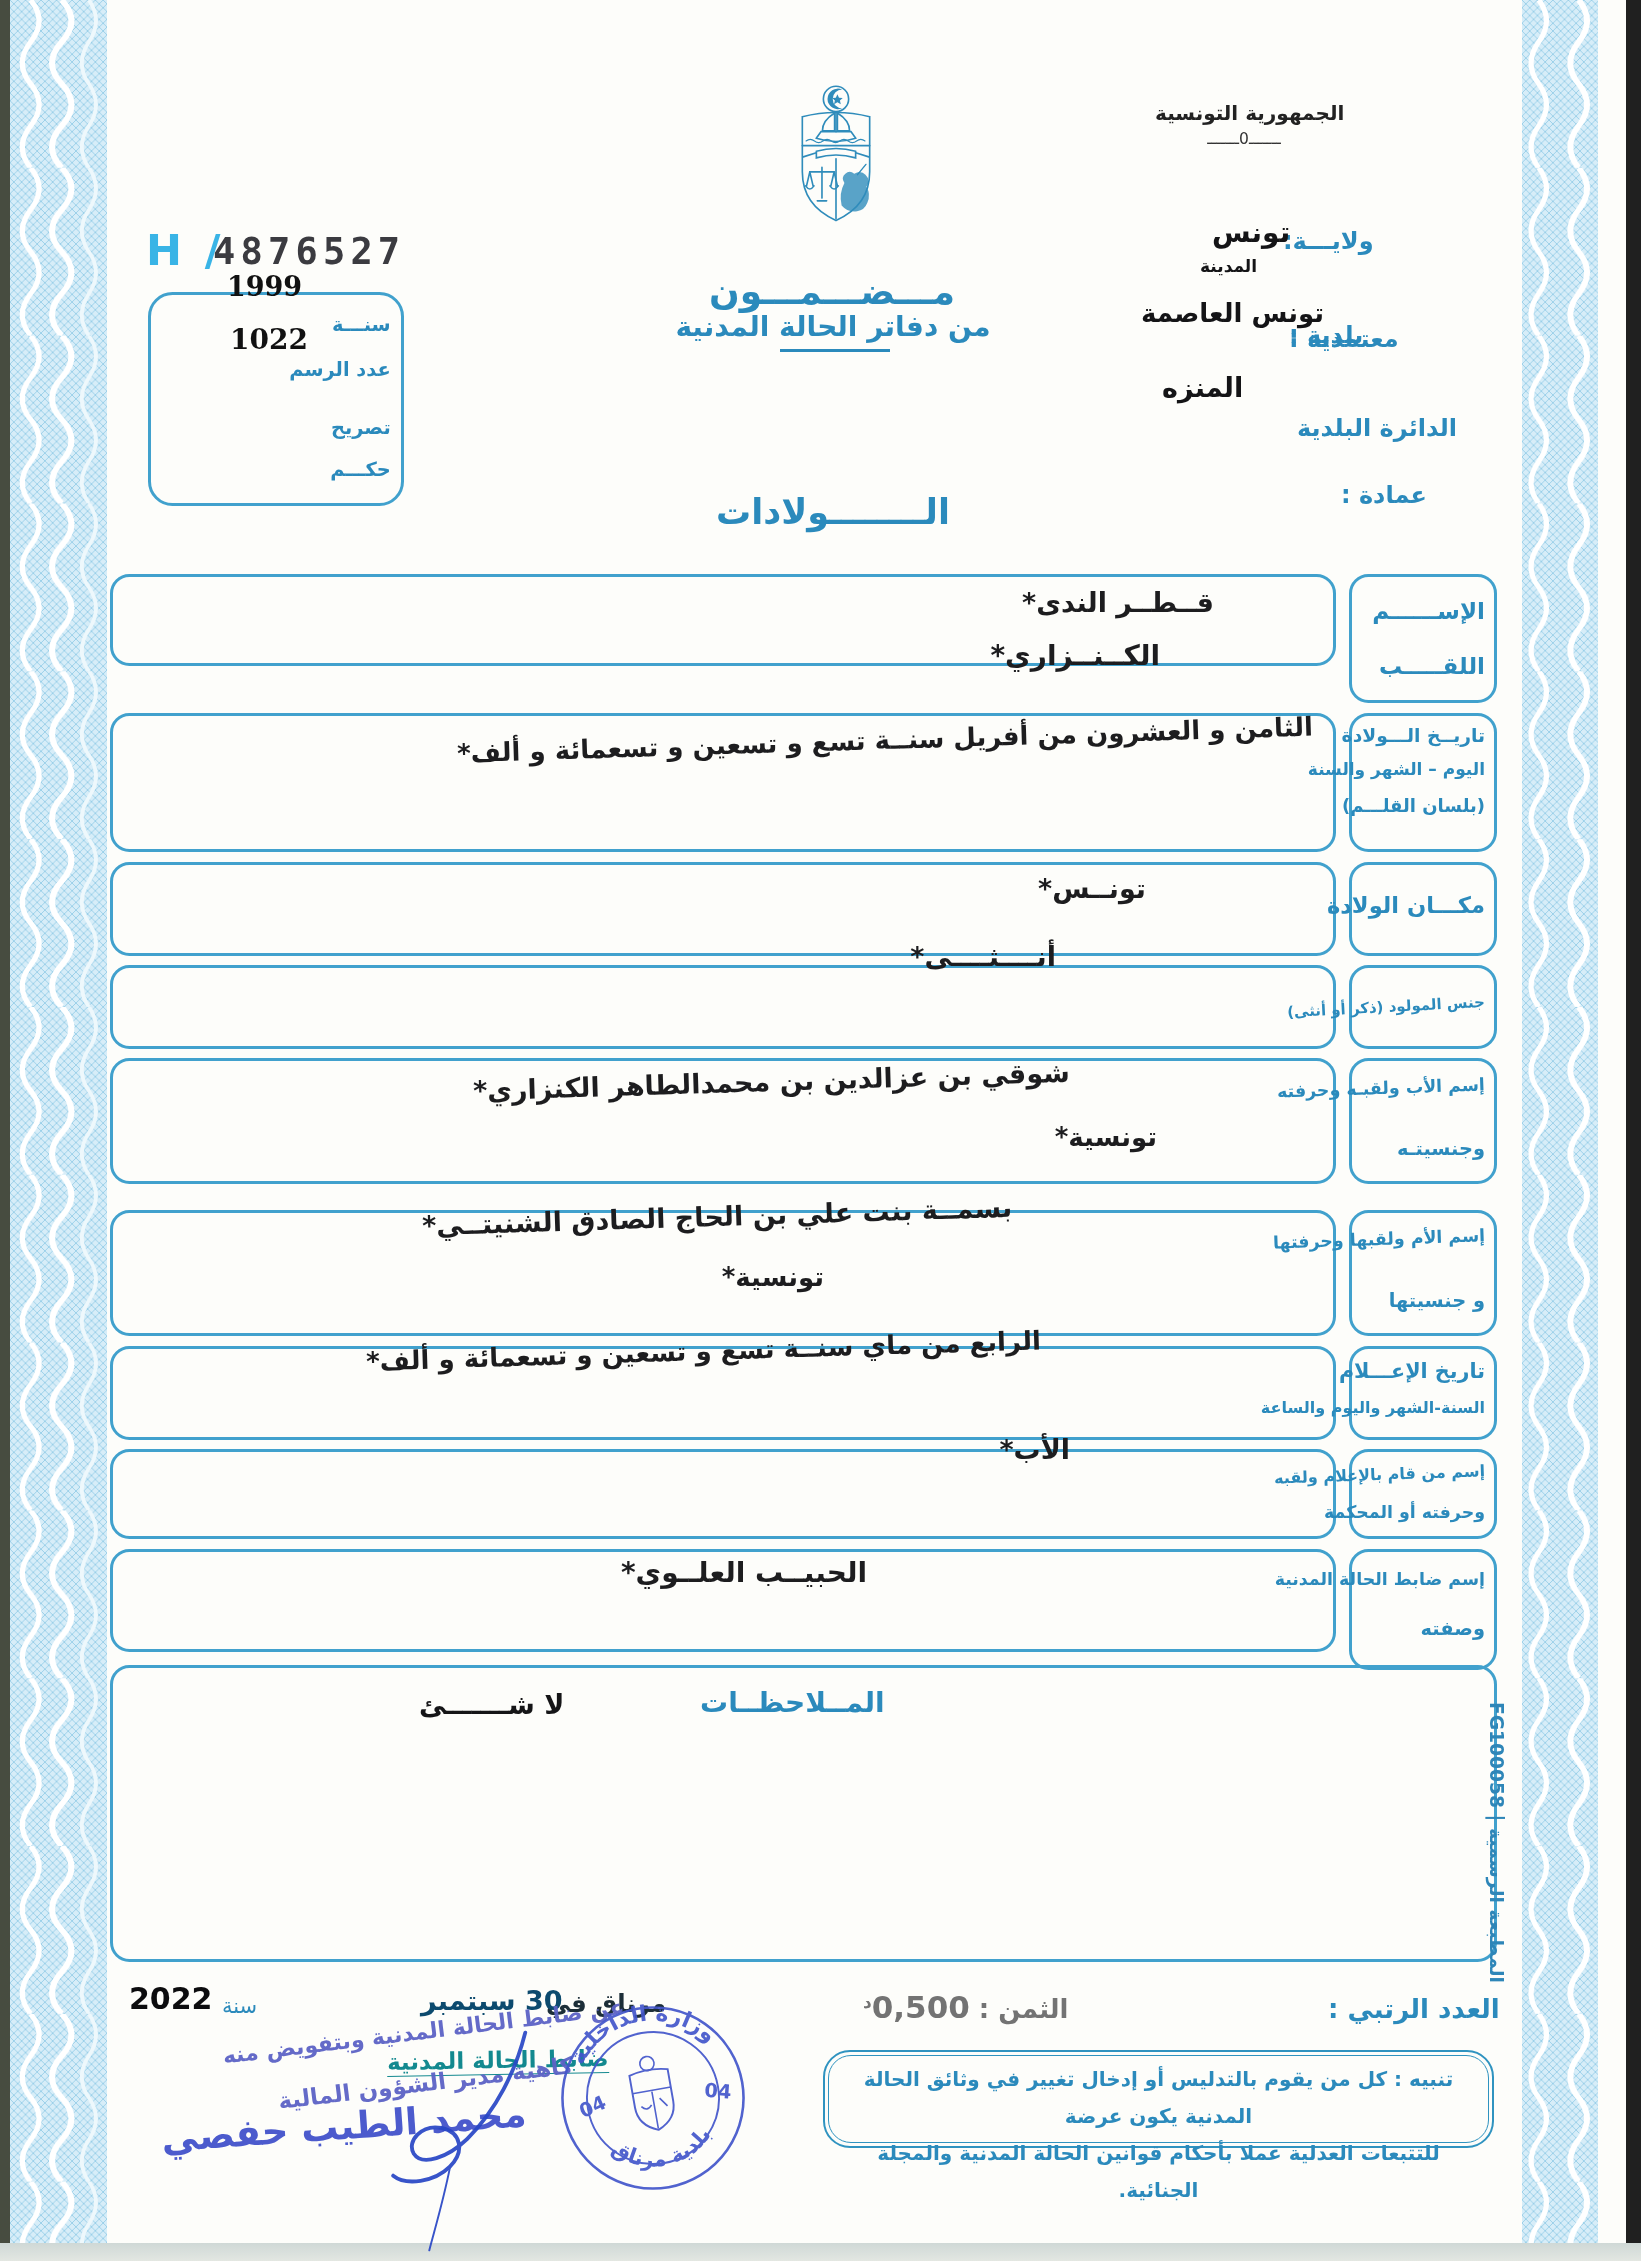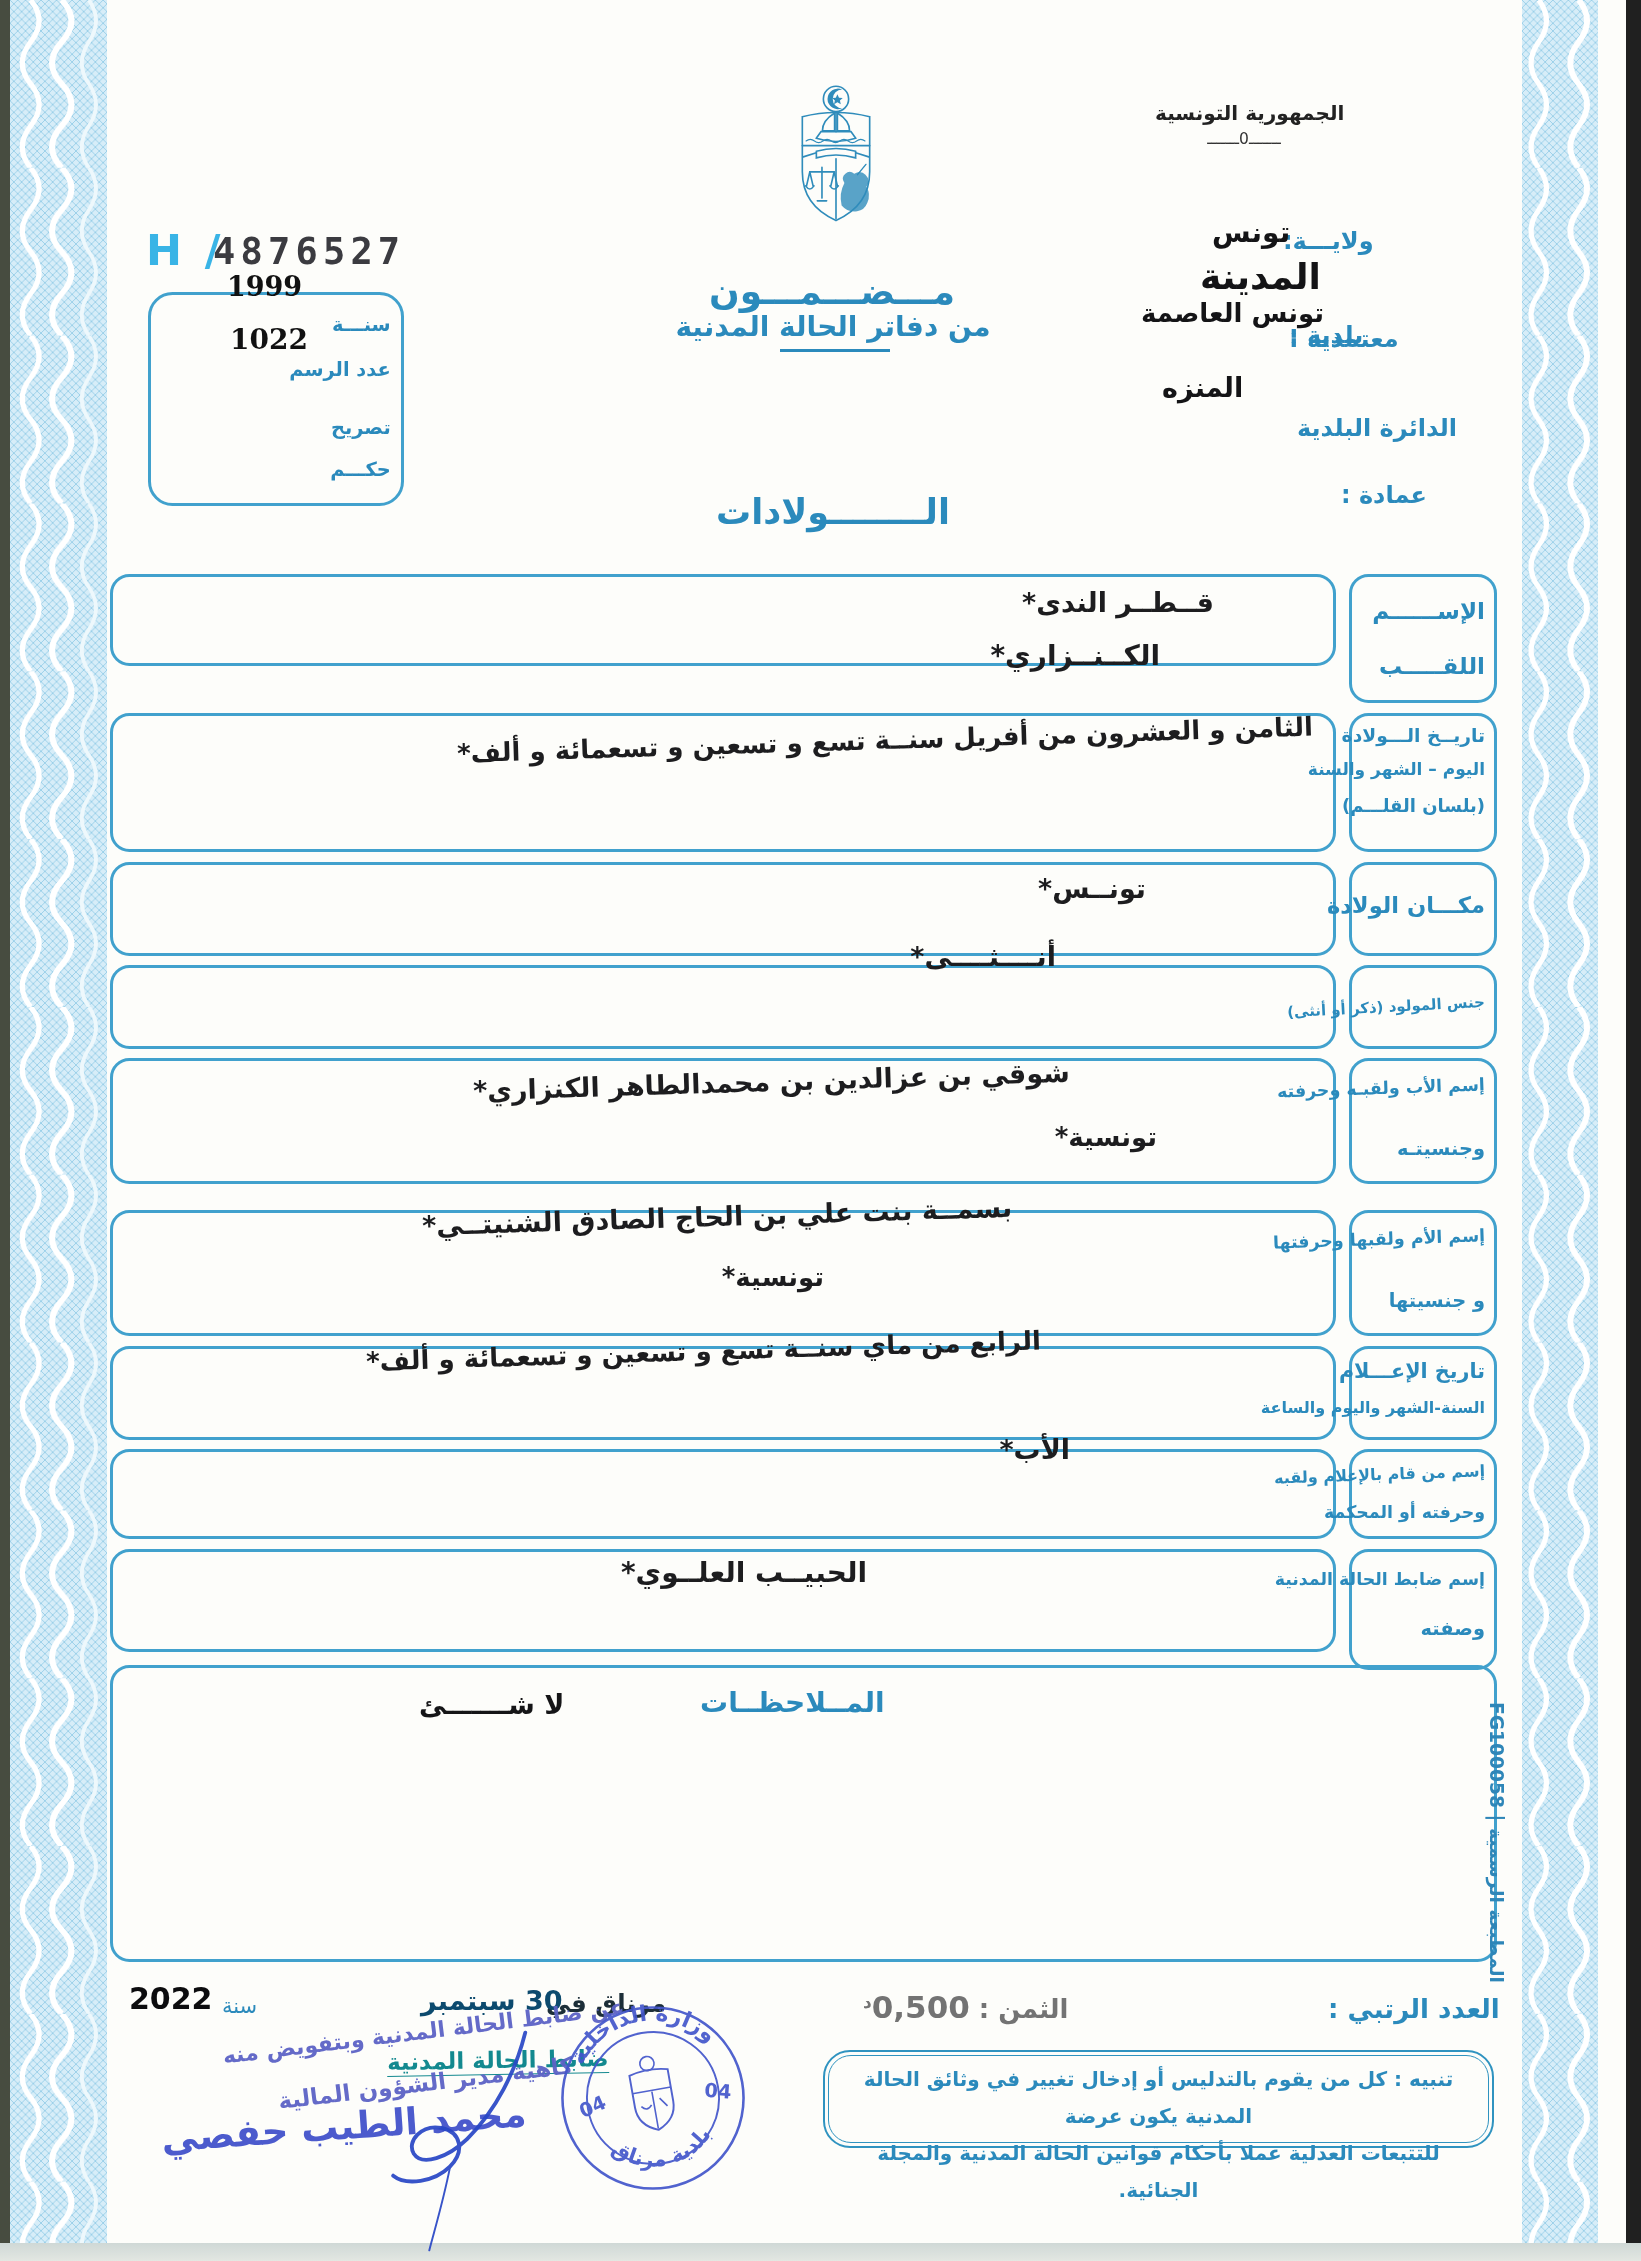--- a/index.html
+++ b/index.html
@@ -126,21 +126,21 @@
   <span class="reg-label" style="top:163px;">حكـــم</span>
   <span class="reg-value">1022</span>
 </div>
 
 <div class="abs republic rtl">الجمهورية التونسية</div>
 <div class="abs divider">ـــــــ0ـــــــ</div>
 
 <div class="abs rtl hlabel" style="left:1283px;top:227px;">ولايـــة:</div>
 <div class="abs rtl hvalue" style="left:1212px;top:216px;font-size:28px;">تونس</div>
 <div class="abs rtl hlabel" style="left:1289px;top:277px;margin-top:48px;">معتمدية :</div>
-<div class="abs rtl hvalue" style="left:1200px;top:256px;font-size:36px;">المدينة</div>
+<div class="abs rtl hvalue" style="left:1200px;top:256px;font-size:17px;">المدينة</div>
 <div class="abs rtl hlabel" style="left:1289px;top:321px;">بلدية :</div>
 <div class="abs rtl hvalue" style="left:1141px;top:298px;font-size:26px;">تونس العاصمة</div>
 <div class="abs rtl hlabel" style="left:1297px;top:414px;">الدائرة البلدية</div>
 <div class="abs rtl hvalue" style="left:1162px;top:372px;font-size:27px;">المنزه</div>
 <div class="abs rtl hlabel" style="left:1341px;top:481px;">عمادة :</div>
 
 <svg class="abs emblem" width="94" height="145" viewBox="0 0 200 310">
   <g stroke="#2f8cbb" stroke-width="3.5" fill="none" stroke-linecap="round">
     <circle cx="100" cy="34" r="27"></circle>
     <path d="M113,14 a22,22 0 1,0 0,40 a17,17 0 1,1 0,-40" fill="#2f8cbb" stroke="none"></path>

